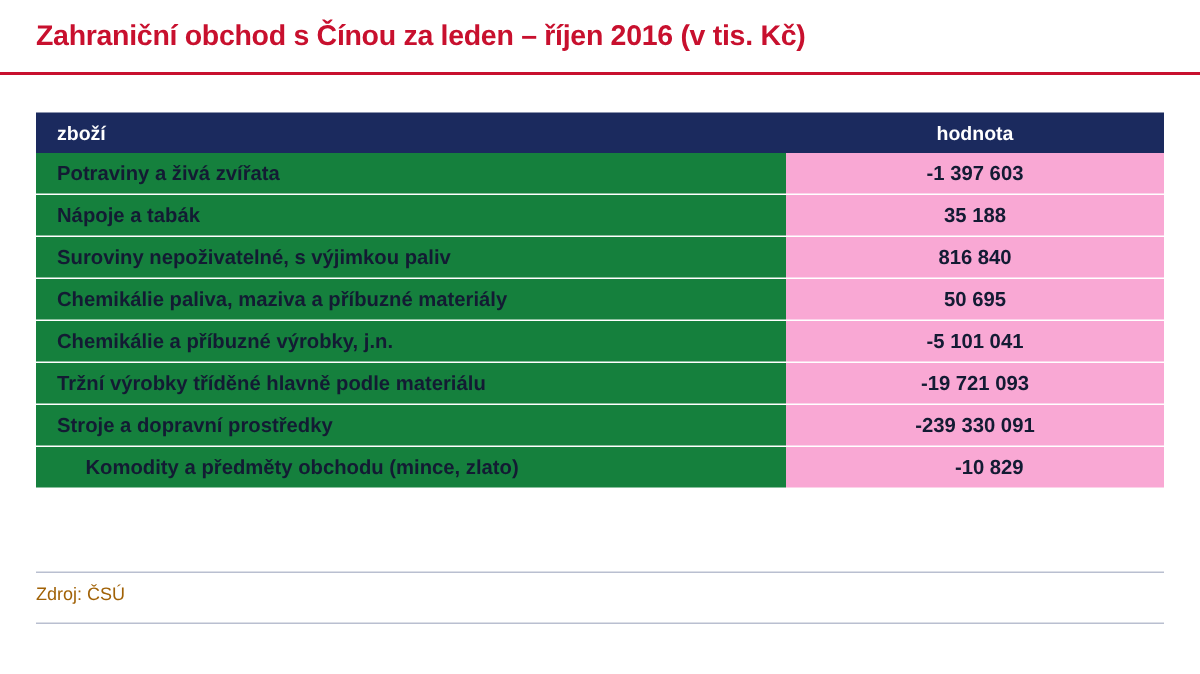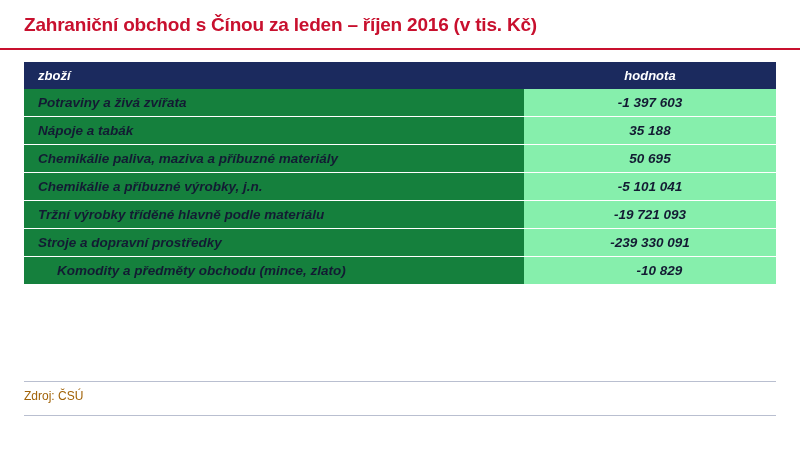--- a/index.html
+++ b/index.html
@@ -33,23 +33,22 @@
     position: absolute;
     left: 0;
     top: 48px;
     width: 800px;
     height: 2px;
     background: #c8102e;
   }
   .table-wrap {
     position: absolute;
     left: 24px;
-    top: 62px;
+    top: 75px;
     width: 752px;
-    font-style: italic;
   }
   table.data {
     border-collapse: collapse;
     width: 752px;
     table-layout: fixed;
   }
   table.data col.c-label { width: 500px; }
   table.data col.c-value { width: 252px; }
   table.data thead th {
     background: #1b2a5e;
@@ -73,21 +72,21 @@
     height: 27px;
     padding: 0 14px;
     vertical-align: middle;
     border-bottom: 1px solid #ffffff;
   }
   table.data tbody td.label-cell {
     background: #15803d;
     text-align: left;
   }
   table.data tbody td.value-cell {
-    background: #86efac;
+    background: #f9a8d4;
     text-align: center;
   }
   table.data tbody tr:last-child td {
     border-bottom: none;
     padding-left: 33px;
   }
   .source-rule {
     position: absolute;
     left: 24px;
     top: 381px;
@@ -134,20 +133,24 @@
       <tbody>
         <tr>
           <td class="label-cell">Potraviny a živá zvířata</td>
           <td class="value-cell">-1 397 603</td>
         </tr>
         <tr>
           <td class="label-cell">Nápoje a tabák</td>
           <td class="value-cell">35 188</td>
         </tr>
         <tr>
+          <td class="label-cell">Suroviny nepoživatelné, s výjimkou paliv</td>
+          <td class="value-cell">816 840</td>
+        </tr>
+        <tr>
           <td class="label-cell">Chemikálie paliva, maziva a příbuzné materiály</td>
           <td class="value-cell">50 695</td>
         </tr>
         <tr>
           <td class="label-cell">Chemikálie a příbuzné výrobky, j.n.</td>
           <td class="value-cell">-5 101 041</td>
         </tr>
         <tr>
           <td class="label-cell">Tržní výrobky tříděné hlavně podle materiálu</td>
           <td class="value-cell">-19 721 093</td>

